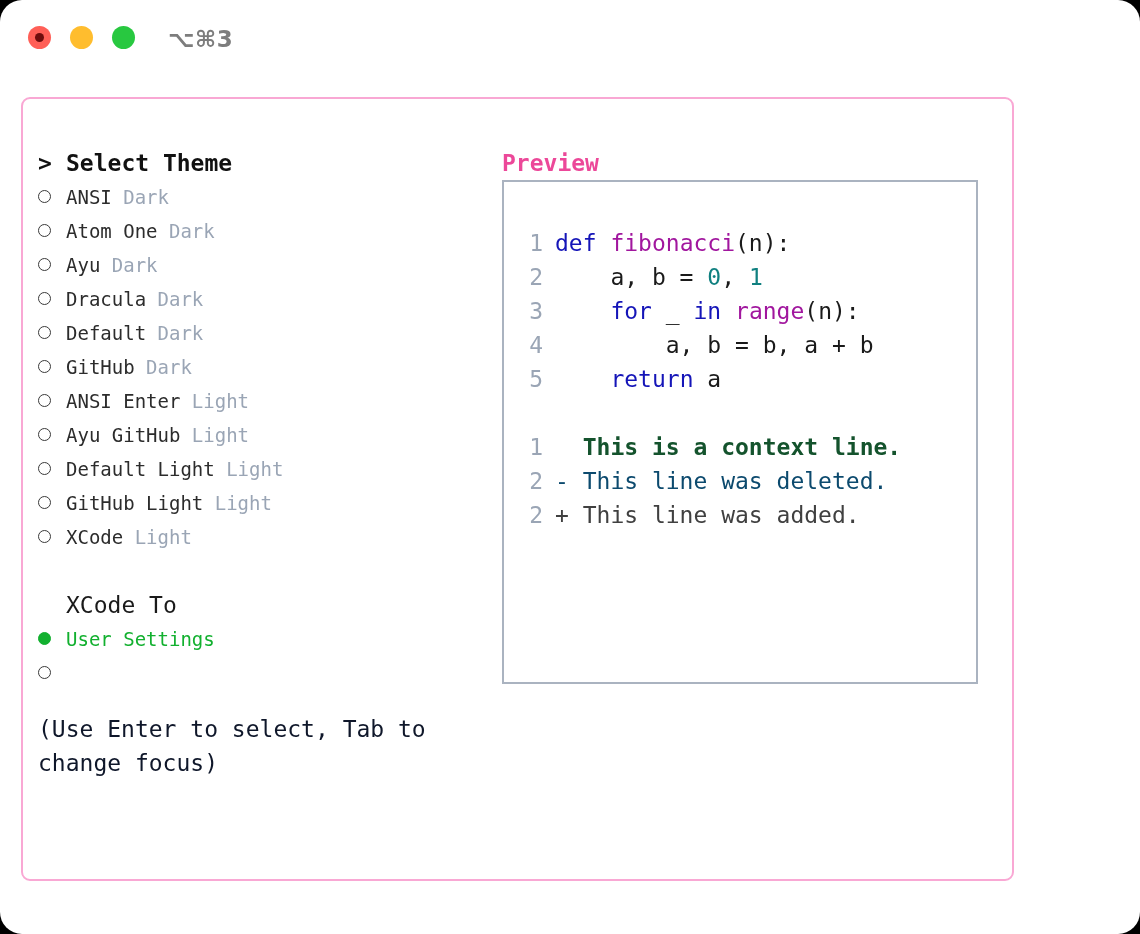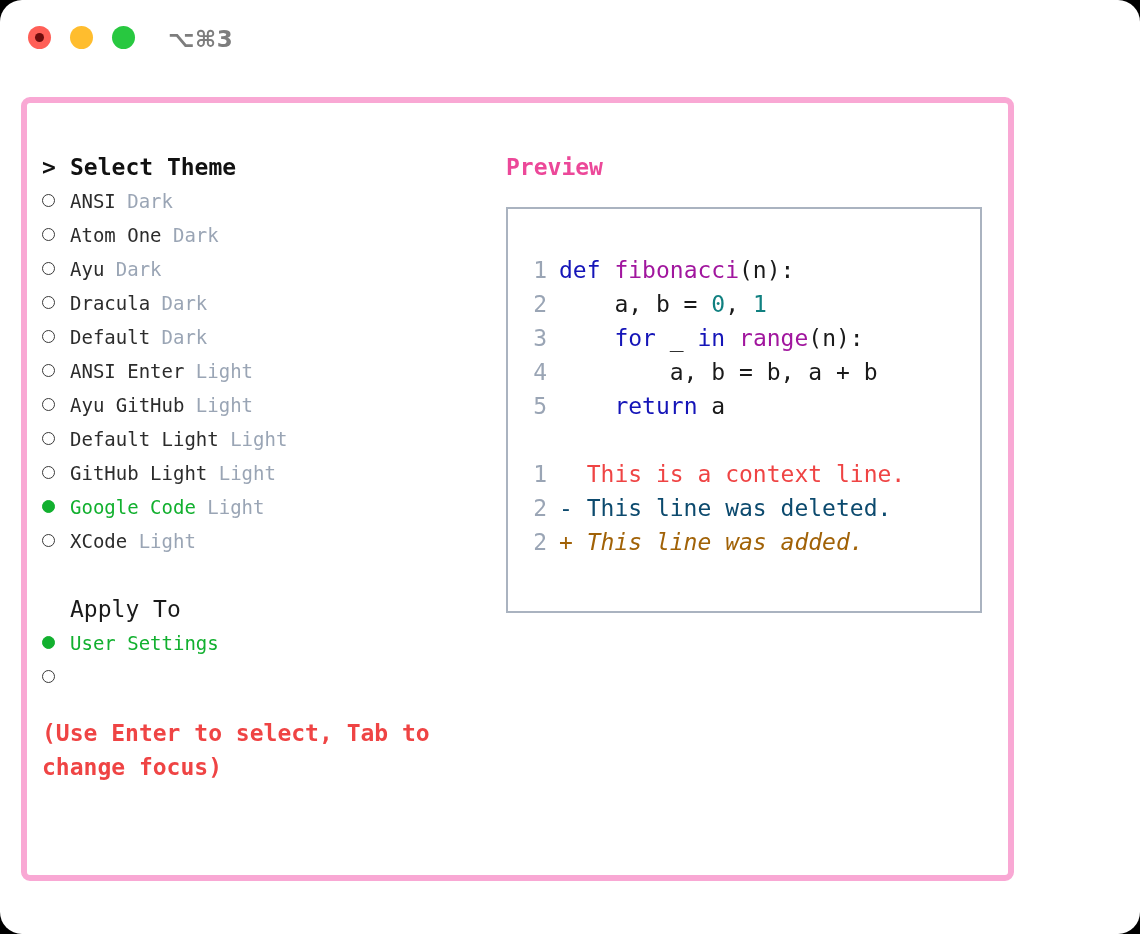--- a/index.html
+++ b/index.html
@@ -66,21 +66,21 @@
     line-height: 30px;
     font-family: "DejaVu Sans", sans-serif;
   }
 
   
   .panel {
     position: absolute;
     left: 21px; top: 97px;
     width: 993px;
     height: 784px;
-    border: 6px solid #f9a8d4;
+    border: 2px solid #f9a8d4;
     border-radius: 9px;
     background: #ffffff;
   }
 
   .panel-inner {
     position: absolute;
     left: 0; top: 0;
     width: 100%; height: 100%;
   }
 
@@ -141,45 +141,43 @@
     padding-left: 28px;
     white-space: nowrap;
   }
 
   .spacer-row { height: 34px; }
 
   .hint {
     margin-top: 22px;
     font-size: 23px;
     line-height: 34px;
-    color: #ef4444;
+    color: #0f172a;
     width: 400px;
     white-space: pre-wrap;
-    font-weight: bold;
   }
 
   
   .right-col {
     position: absolute;
     left: 479px; top: 47px;
     width: 490px;
   }
 
   .preview-title {
     font-size: 23px;
     font-weight: 700;
     color: #ec4899;
     line-height: 34px;
     height: 34px;
   }
 
   .preview-box {
-    margin-top: 23px;
     width: 476px;
-    height: 406px;
+    height: 504px;
     border: 2px solid #aab3c0;
     background: #ffffff;
     position: relative;
     padding-left: 16px;
   }
 
   .code-area {
     position: absolute;
     left: 14px; top: 44px;
     right: 8px;
@@ -201,23 +199,23 @@
     margin-right: 12px;
   }
 
   .blank-line { height: 34px; }
 
   .tok-kw   { color: #1515b8; }
   .tok-fn   { color: #a1169e; }
   .tok-num  { color: #108080; }
   .tok-pl   { color: #1a1a1a; }
 
-  .diff-ctx { color: #ef4444; }
+  .diff-ctx { color: #14532d; font-weight: bold; }
   .diff-del { color: #0c4a6e; }
-  .diff-add { color: #a16207; font-style: italic; }
+  .diff-add { color: #404040; }
 </style>
 </head>
 <body>
 
 <div class="window">
 
   <div class="titlebar">
     <div class="traffic-lights">
       <span class="light light-close"></span>
       <span class="light light-min"></span>
@@ -234,31 +232,31 @@
         <div class="row header-row">
           <span class="prompt-marker">&gt;</span><span>Select Theme</span>
         </div>
 
         <div id="theme-list">
             <div class="row"><span class="bullet"><span class="dot dot-empty"></span></span><span class="item-label">ANSI</span><span class="item-variant"> Dark</span></div>
             <div class="row"><span class="bullet"><span class="dot dot-empty"></span></span><span class="item-label">Atom One</span><span class="item-variant"> Dark</span></div>
             <div class="row"><span class="bullet"><span class="dot dot-empty"></span></span><span class="item-label">Ayu</span><span class="item-variant"> Dark</span></div>
             <div class="row"><span class="bullet"><span class="dot dot-empty"></span></span><span class="item-label">Dracula</span><span class="item-variant"> Dark</span></div>
             <div class="row"><span class="bullet"><span class="dot dot-empty"></span></span><span class="item-label">Default</span><span class="item-variant"> Dark</span></div>
+            <div class="row"><span class="bullet"><span class="dot dot-empty"></span></span><span class="item-label">GitHub</span><span class="item-variant"> Dark</span></div>
             <div class="row"><span class="bullet"><span class="dot dot-empty"></span></span><span class="item-label">ANSI Enter</span><span class="item-variant"> Light</span></div>
             <div class="row"><span class="bullet"><span class="dot dot-empty"></span></span><span class="item-label">Ayu GitHub</span><span class="item-variant"> Light</span></div>
             <div class="row"><span class="bullet"><span class="dot dot-empty"></span></span><span class="item-label">Default Light</span><span class="item-variant"> Light</span></div>
             <div class="row"><span class="bullet"><span class="dot dot-empty"></span></span><span class="item-label">GitHub Light</span><span class="item-variant"> Light</span></div>
-            <div class="row"><span class="bullet"><span class="dot dot-filled"></span></span><span class="item-label sel">Google Code</span><span class="item-variant"> Light</span></div>
             <div class="row"><span class="bullet"><span class="dot dot-empty"></span></span><span class="item-label">XCode</span><span class="item-variant"> Light</span></div>
           </div>
 
         <div class="spacer-row"></div>
 
-        <div class="section-head">Apply To</div>
+        <div class="section-head">XCode To</div>
 
         <div id="apply-list">
             <div class="row"><span class="bullet"><span class="dot dot-filled"></span></span><span class="item-label sel">User Settings</span></div>
             <div class="row"><span class="bullet"><span class="dot dot-empty"></span></span></div>
           </div>
 
         <div class="hint">(Use Enter to select, Tab to change focus)</div>
       </div>
 
       <div class="right-col">

